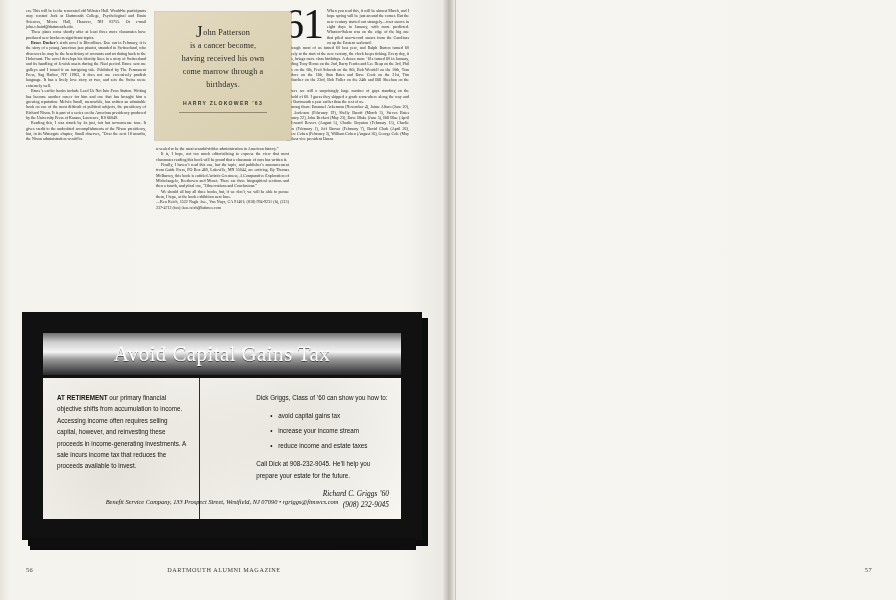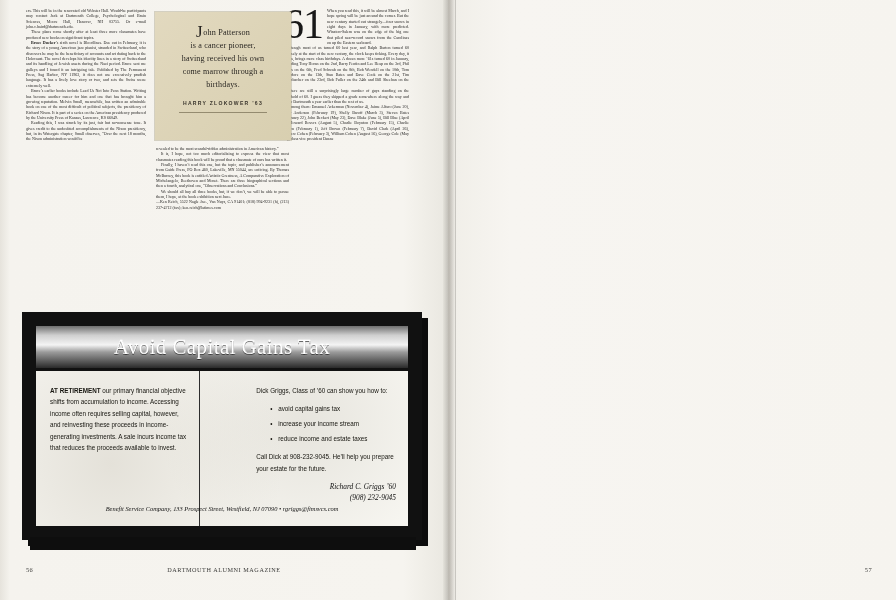--- a/index.html
+++ b/index.html
@@ -38,21 +38,21 @@
   .pq-line.first{font-size:8.2px;}
   .pq-drop{font-size:17px;line-height:0;vertical-align:-2px;padding-right:.5px;}
   .pq-attrib{margin-top:9px;font-family:"Liberation Sans",sans-serif;font-size:5.1px;
              letter-spacing:1.25px;color:#3a352c;font-weight:bold;}
   .pq-rule{margin:6px 14px 0 14px;border-top:1px solid rgba(90,80,55,.55);}
 
   
   .ad-cg{position:absolute;left:22px;top:312px;width:400px;height:228px;}
   .ad-cg .shadow{position:absolute;left:6px;top:6px;width:400px;height:228px;background:#0c0c0c;}
   .ad-cg .frame{position:absolute;left:0;top:0;width:400px;height:228px;
-      background:#111;padding:9px;box-sizing:border-box;border:5px solid #111;}
+      background:#111;padding:16px;box-sizing:border-box;border:5px solid #111;}
   .ad-cg .inner{position:relative;width:100%;height:100%;background:#fbfaf6;box-sizing:border-box;}
   .ad-cg .band{height:42px;background:linear-gradient(to bottom,#6e6e6e 0%,#cfcfcf 22%,#f4f4f4 45%,#9b9b9b 62%,#4e4e4e 88%,#2a2a2a 100%);
       display:flex;align-items:center;justify-content:center;border-bottom:3px solid #111;}
   .ad-cg .band h1{margin:0;font-family:"Liberation Serif",serif;font-size:21px;font-weight:400;
       color:#ffffff;letter-spacing:.4px;text-shadow:0 1px 0 rgba(0,0,0,.55),0 -1px 0 rgba(255,255,255,.35);}
   .ad-cg .body{position:relative;display:flex;height:calc(100% - 45px);
       background:
         radial-gradient(circle at 20% 60%, rgba(205,200,188,.45), rgba(255,255,255,0) 55%),
         radial-gradient(circle at 72% 35%, rgba(200,196,185,.35), rgba(255,255,255,0) 50%),
         #f7f6f1; gap: 44px;}
@@ -105,21 +105,21 @@
       <span class="dropnum">61</span>
       <p class="noind">When you read this, it will be almost March, and I hope spring will be just around the corner. But the new century started out strangely—four snows in eight days in January, with more predicted. Winston-Salem was on the edge of the big one that piled near-record snows from the Carolinas on up the Eastern seaboard.</p>
       <p>Though most of us turned 60 last year, and Ralph Barton turned 60 precisely at the start of the new century, the clock keeps ticking. Every day, it seems, brings more class birthdays. A dozen more ’61s turned 60 in January, including Tony Horan on the 2nd, Barry Fentin and Lee Heap on the 3rd, Phil Peters on the 6th, Fred Schwab on the 8th, Bob Wendell on the 10th, Tom Theodore on the 13th, Stan Bates and Dave Cook on the 21st, Tim Grumbacher on the 23rd, Bob Fuller on the 24th and Bill Sheehan on the 29th.</p>
       <p>There are still a surprisingly large number of guys standing on the threshold of 60. I guess they skipped a grade somewhere along the way and got to Dartmouth a year earlier than the rest of us.</p>
       <p>Among them: Emanuel Ackerman (November 4), Jaime Alfaro (June 20), Otter Anderson (February 19), Shelly Baroff (March 3), Steven Bates (February 22), John Beckert (May 23), Dave Blake (June 5), Bill Blue (April 6), Howard Bovers (August 5), Charlie Boynton (February 15), Charlie Brown (February 1), Jeff Brown (February 7), David Clark (April 26), Andrew Cohen (February 3), William Cohen (August 16), George Cole (May 10), class vice president Duane</p>
     </div>
 
     <div class="pullquote">
       <div class="pq-inner">
         <div class="pq-line first"><span class="pq-drop">J</span><span>ohn Patterson</span></div>
-        <div class="pq-line">is a cancer pioneer,</div>
+        <div class="pq-line">is a cancer become,</div>
         <div class="pq-line">having received his own</div>
         <div class="pq-line">come marrow through a</div>
         <div class="pq-line">birthdays.</div>
         <div class="pq-attrib">HARRY ZLOKOWER ’63</div>
         <div class="pq-rule"></div>
       </div>
     </div>
 
     <div class="ad-cg">
       <div class="shadow"></div>

